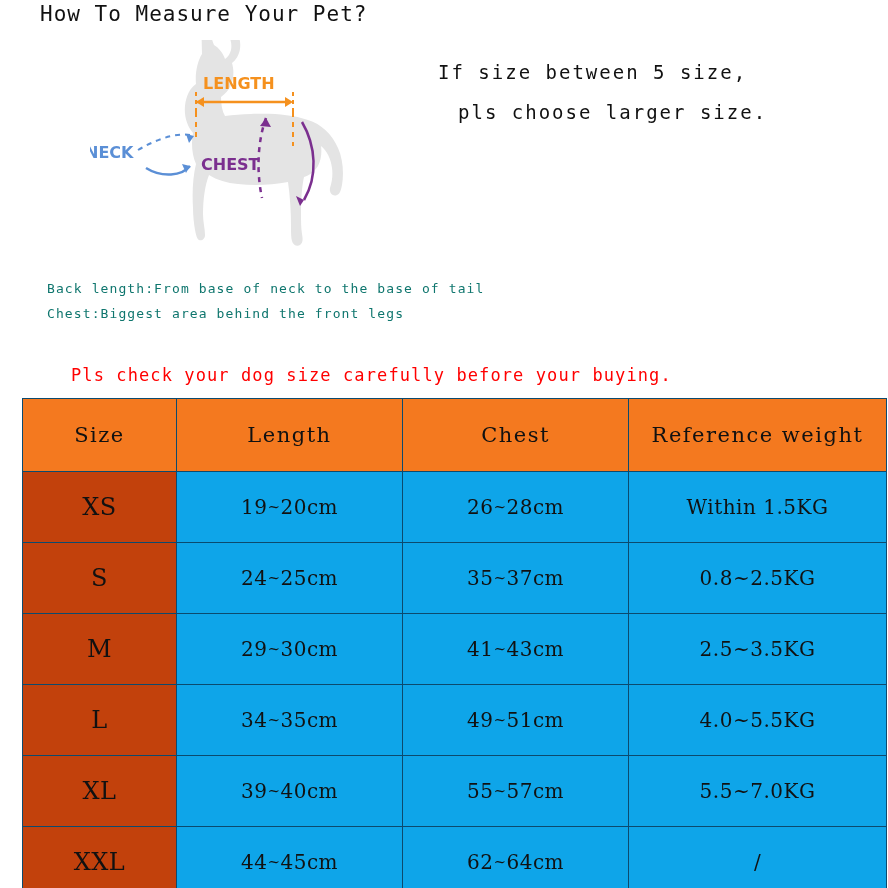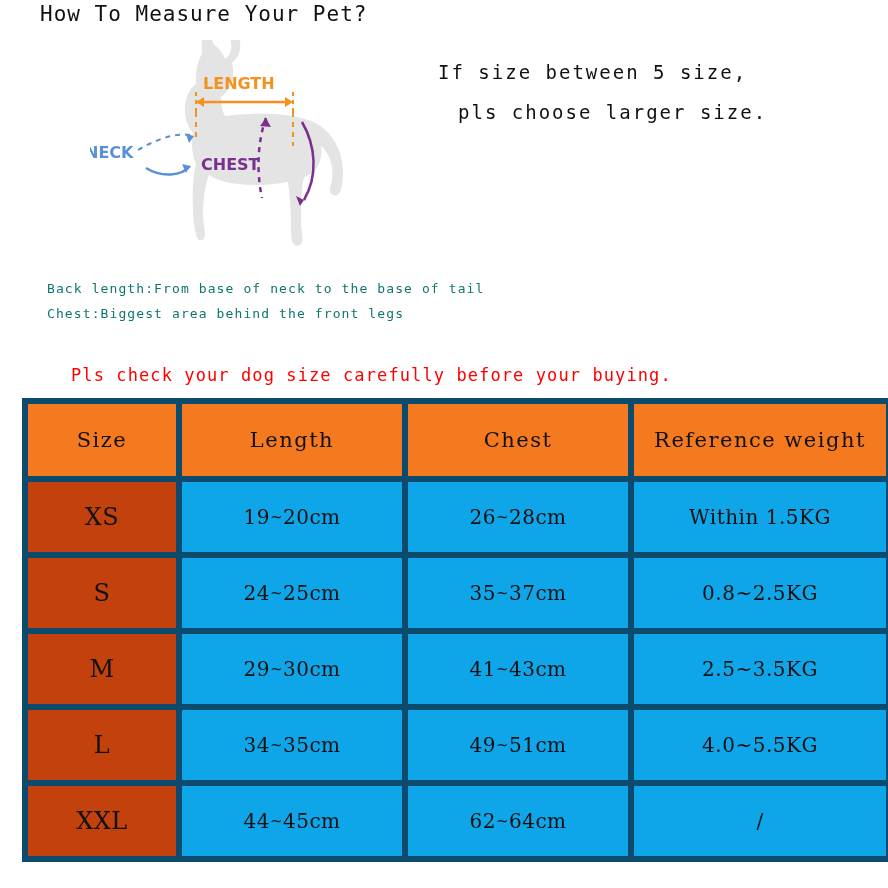--- a/index.html
+++ b/index.html
@@ -79,21 +79,21 @@
   table.size-table {
     position: absolute;
     left: 22px;
     top: 398px;
     width: 842px;
     border-collapse: collapse;
     table-layout: fixed;
   }
   table.size-table th,
   table.size-table td {
-    border: 6px solid #0c4a6e;
+    border: 1px solid #0c4a6e;
     text-align: center;
     font-weight: normal;
     font-family: "DejaVu Serif", serif;
   }
   table.size-table thead th {
     background: #f4791f;
     color: #111111;
     height: 70px;
     font-size: 21px;
     letter-spacing: 1.5px;
@@ -210,20 +210,26 @@
         <td><span>41</span><span class="tilde">~</span><span>43cm</span></td>
         <td>2.5~3.5KG</td>
       </tr>
       <tr>
         <td class="sizecell">L</td>
         <td><span>34</span><span class="tilde">~</span><span>35cm</span></td>
         <td><span>49</span><span class="tilde">~</span><span>51cm</span></td>
         <td>4.0~5.5KG</td>
       </tr>
       <tr>
+        <td class="sizecell">XL</td>
+        <td><span>39</span><span class="tilde">~</span><span>40cm</span></td>
+        <td><span>55</span><span class="tilde">~</span><span>57cm</span></td>
+        <td>5.5~7.0KG</td>
+      </tr>
+      <tr>
         <td class="sizecell">XXL</td>
         <td><span>44</span><span class="tilde">~</span><span>45cm</span></td>
         <td><span>62</span><span class="tilde">~</span><span>64cm</span></td>
         <td>/</td>
       </tr>
     </tbody>
   </table>
 
 </div>
 

